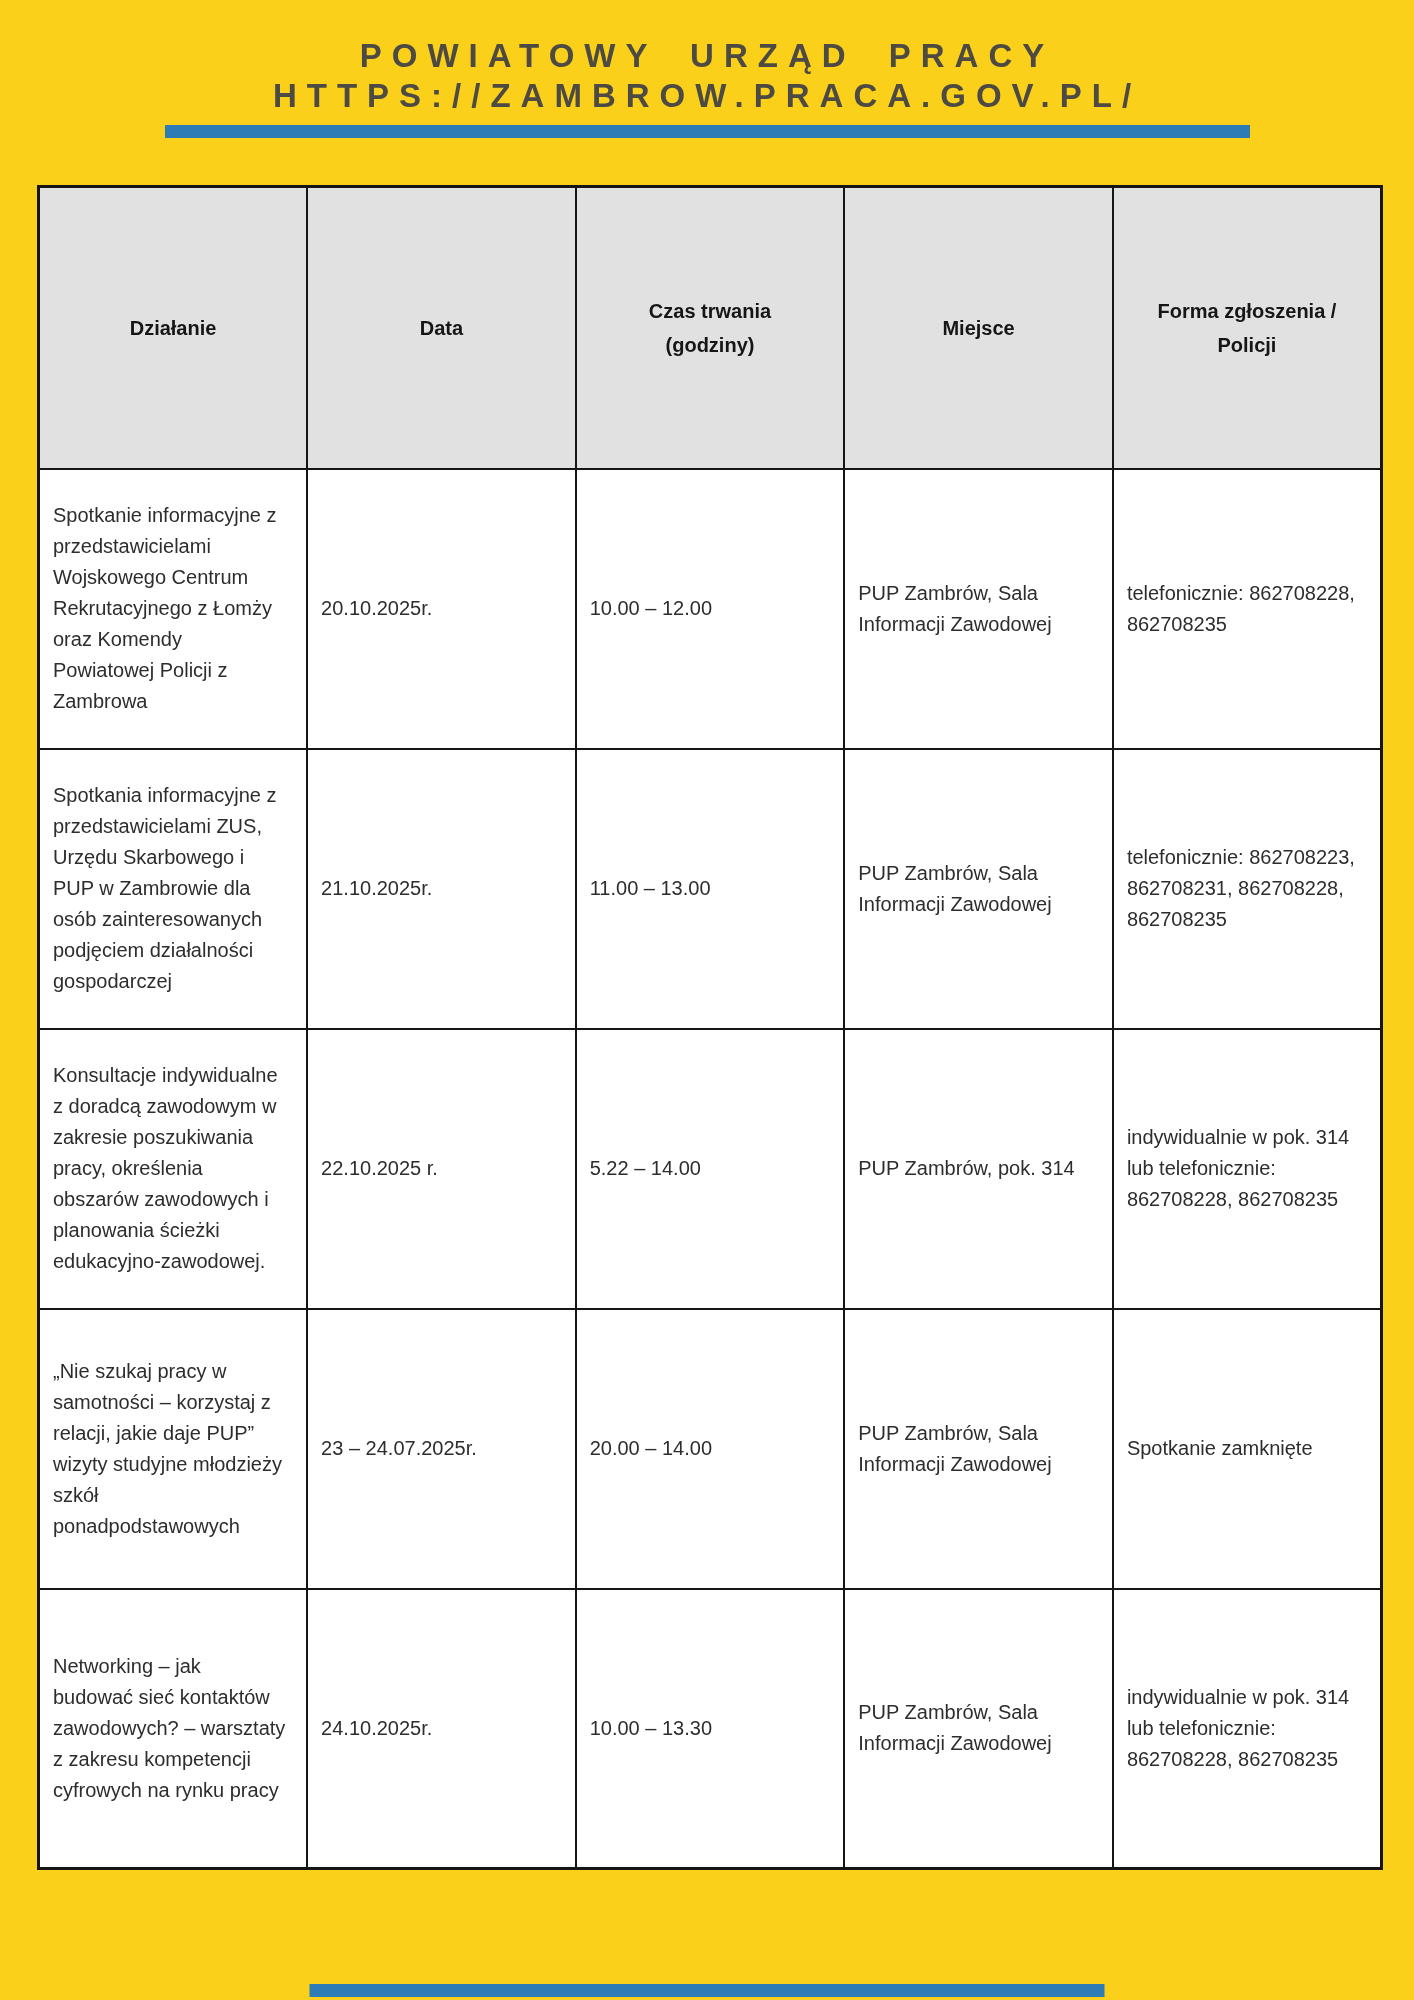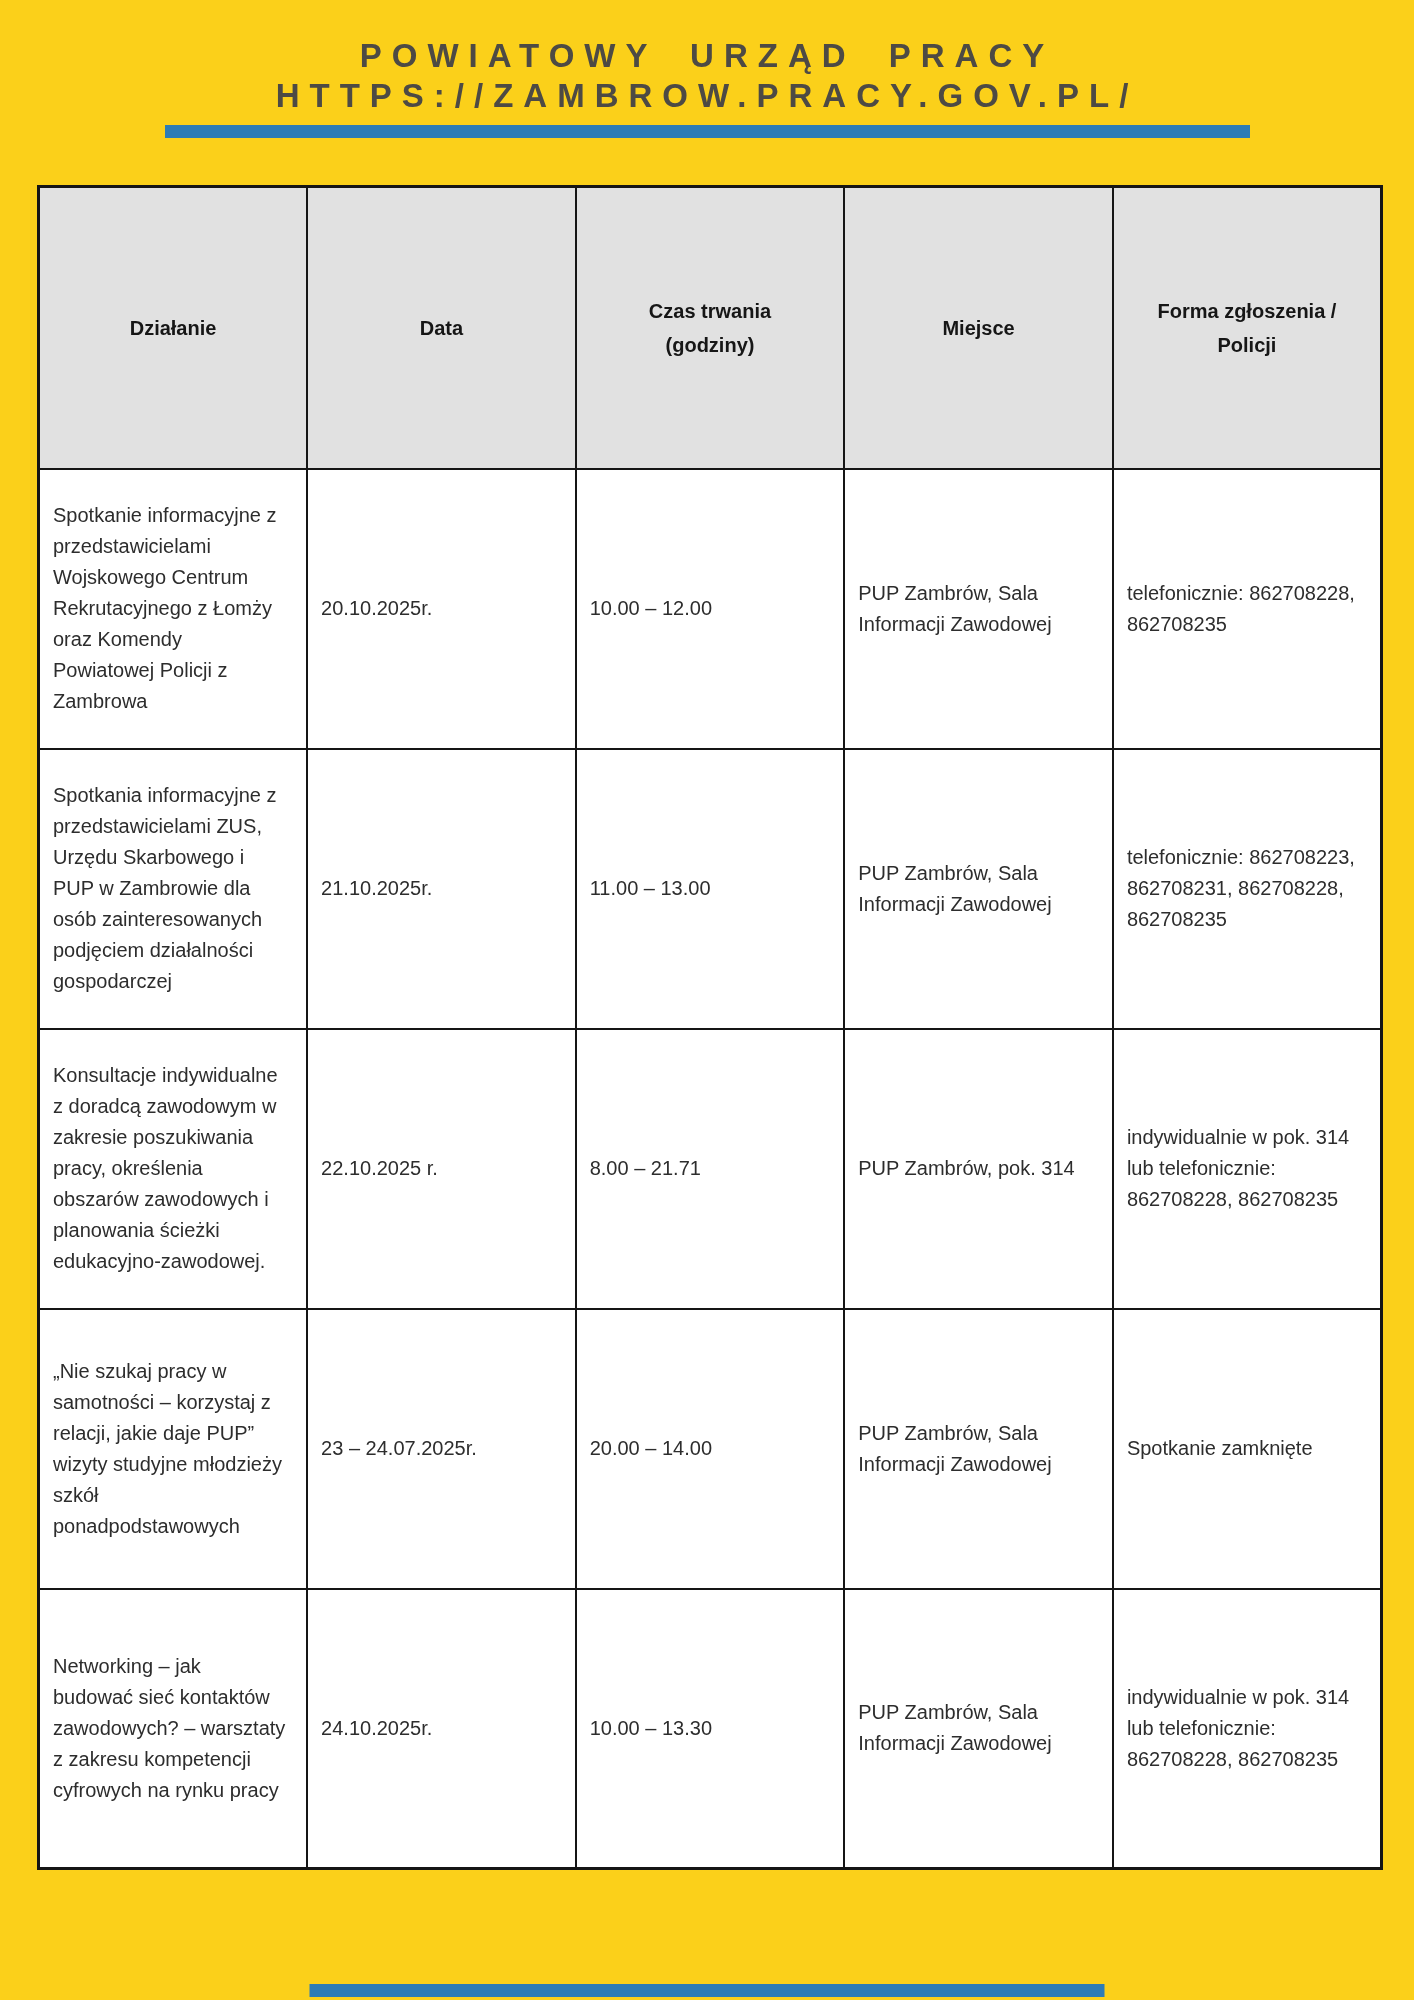--- a/index.html
+++ b/index.html
@@ -66,21 +66,21 @@
     vertical-align: middle;
     padding: 10px 20px 10px 13px;
     font-weight: normal;
   }
 </style>
 </head>
 <body>
 
 <header class="doc-header">
   <div class="h-line">POWIATOWY URZĄD PRACY</div>
-  <div class="h-line">HTTPS://ZAMBROW.PRACY.GOV.PL/</div>
+  <div class="h-line">HTTPS://ZAMBROW.PRACA.GOV.PL/</div>
 </header>
 
 <div class="accent-bar top-bar"></div>
 
 <table class="schedule">
   <colgroup>
     <col>
       <col>
       <col>
       <col>
@@ -121,21 +121,21 @@
     <tr>
       <td>Spotkania informacyjne z przedstawicielami ZUS, Urzędu Skarbowego i PUP w Zambrowie dla osób zainteresowanych podjęciem działalności gospodarczej</td>
       <td>21.10.2025r.</td>
       <td>11.00 – 13.00</td>
       <td>PUP Zambrów, Sala Informacji Zawodowej</td>
       <td>telefonicznie: 862708223, 862708231, 862708228, 862708235</td>
     </tr>
     <tr>
       <td>Konsultacje indywidualne z doradcą zawodowym w zakresie poszukiwania pracy, określenia obszarów zawodowych i planowania ścieżki edukacyjno-zawodowej.</td>
       <td>22.10.2025 r.</td>
-      <td>8.00 – 21.71</td>
+      <td>5.22 – 14.00</td>
       <td>PUP Zambrów, pok. 314</td>
       <td>indywidualnie w pok. 314 lub telefonicznie: 862708228, 862708235</td>
     </tr>
     <tr>
       <td>„Nie szukaj pracy w samotności – korzystaj z relacji, jakie daje PUP” wizyty studyjne młodzieży szkół ponadpodstawowych</td>
       <td>23 – 24.07.2025r.</td>
       <td>20.00 – 14.00</td>
       <td>PUP Zambrów, Sala Informacji Zawodowej</td>
       <td>Spotkanie zamknięte</td>
     </tr>

